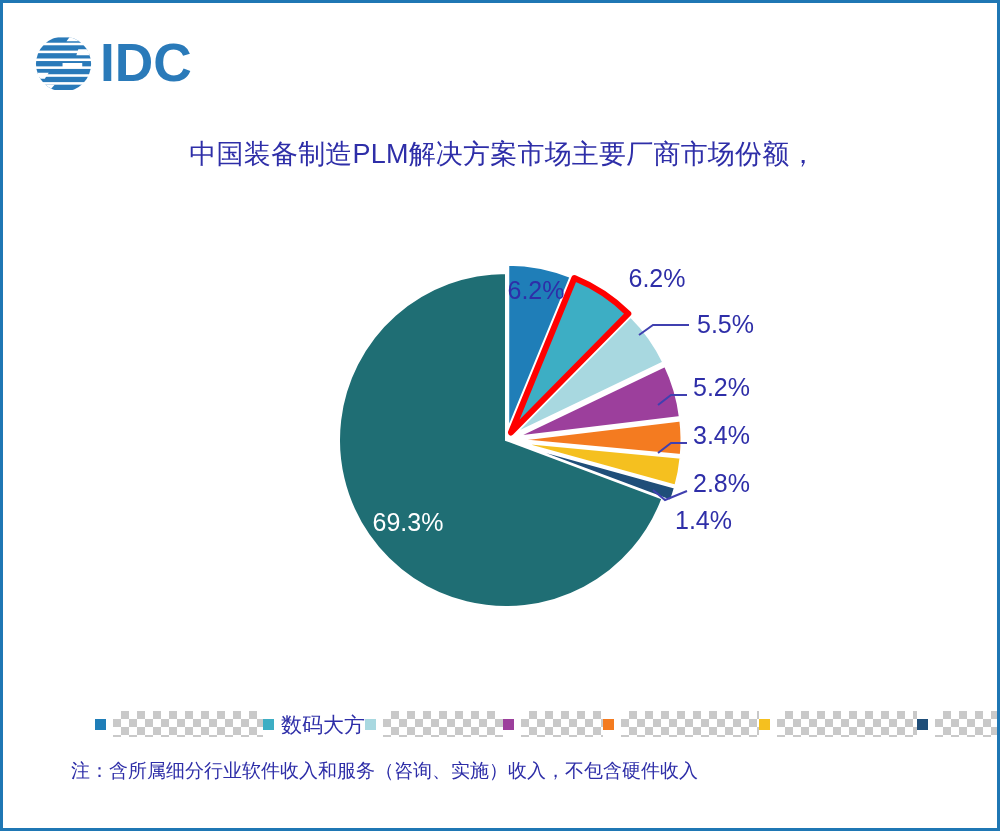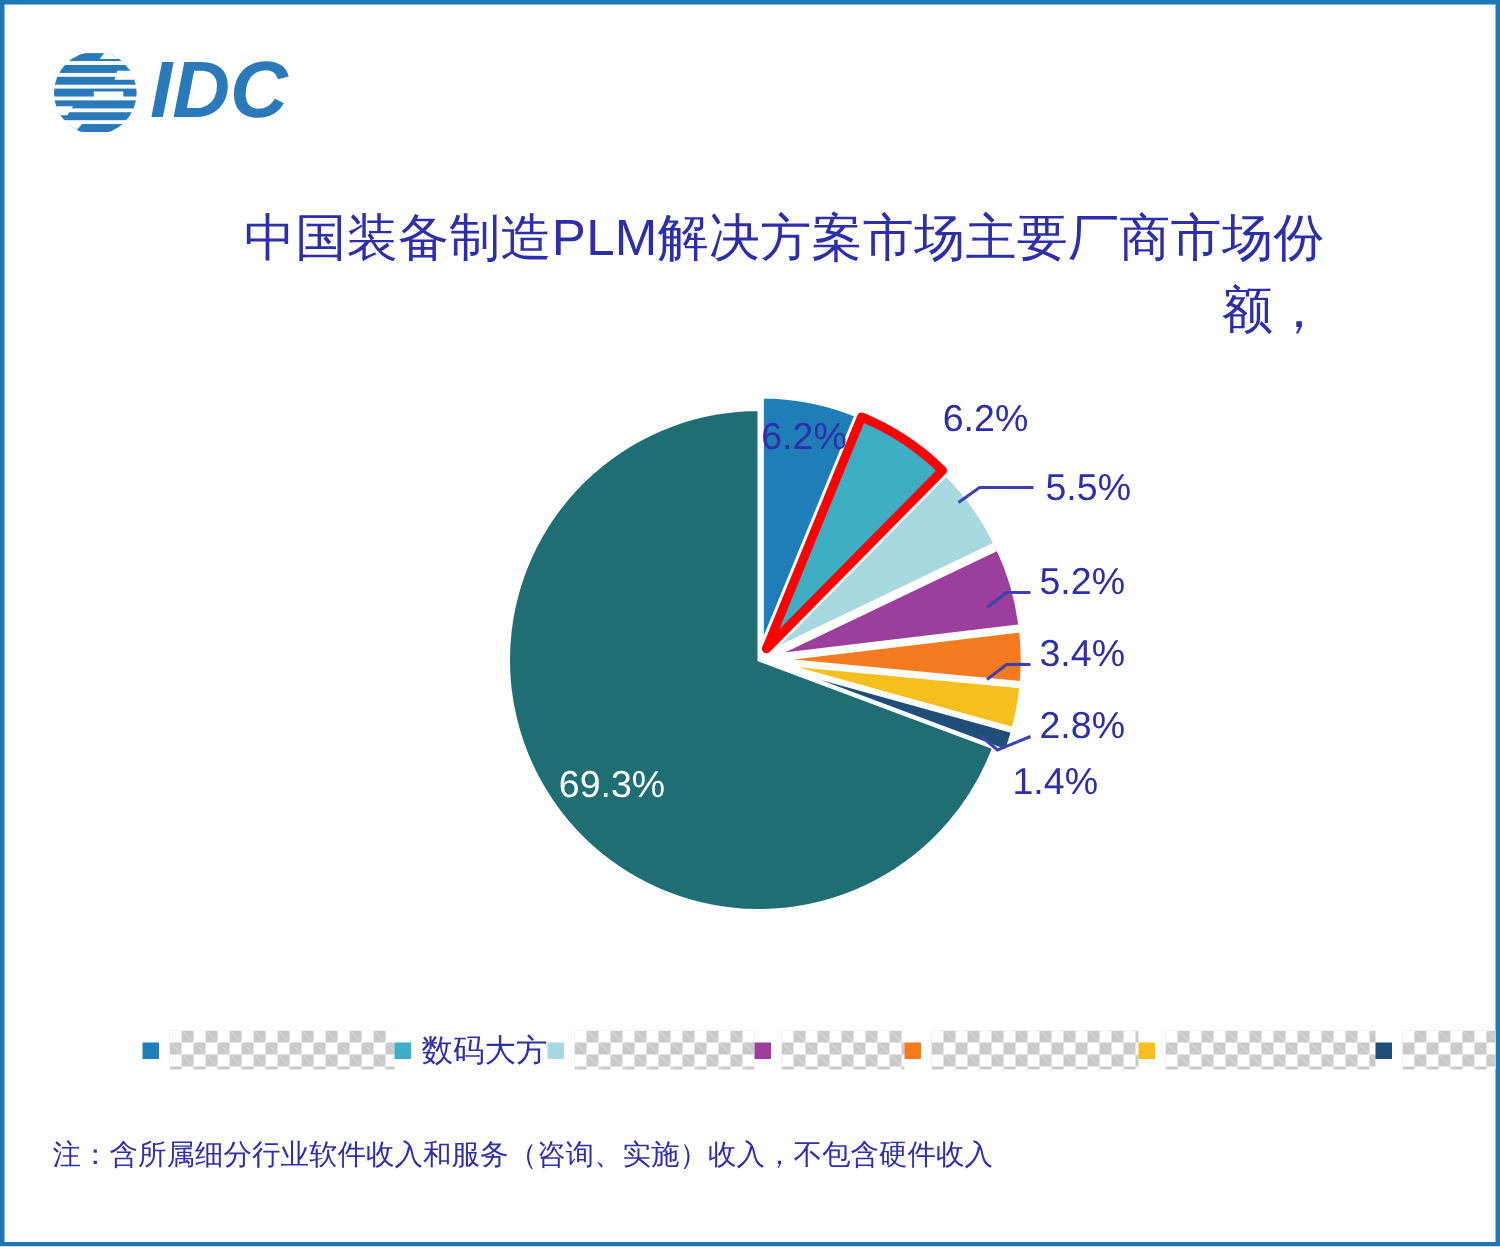--- a/index.html
+++ b/index.html
@@ -21,36 +21,35 @@
   }
 
   
   #logo {
     position: absolute;
     left: 30px;
     top: 26px;
     width: 210px;
     height: 66px;
     display: flex;
-    align-items: center;
+    align-items: flex-end;
     gap: 6px;
-    font-style: italic;
   }
   #logo-mark { width: 62px; height: 62px; display:block; }
   #logo-word { height: 60px; display:block; }
 
   
   #chart-title {
     position: absolute;
     left: 120px;
     top: 132px;
     width: 760px;
-    text-align: right;
+    text-align: center;
     color: #2e2ea8;
-    font-size: 34px;
+    font-size: 27px;
     line-height: 1.42;
     font-weight: 400;
     letter-spacing: 0.2px;
   }
 
   
   #plot {
     position: absolute;
     left: 0;
     top: 230px;
@@ -77,21 +76,21 @@
   .leader {
     stroke: #4040b0;
     stroke-width: 2;
     fill: none;
   }
 
   
   #legend {
     position: absolute;
     left: 92px;
-    top: 680px;
+    top: 704px;
     width: 830px;
     height: 34px;
     display: flex;
     align-items: center;
     justify-content: space-between;
   }
   .legend-item {
     display: flex;
     align-items: center;
     gap: 7px;
@@ -125,21 +124,21 @@
   
   #footer {
     position: absolute;
     left: 32px;
     top: 752px;
     width: 900px;
     color: #2e2ea8;
     font-size: 19px;
     line-height: 1.65;
   }
-  .footer-line { white-space: nowrap; }
+  .footer-line { white-space: nowrap; margin-left: 36px; }
 </style>
 </head>
 <body>
 
 <div id="page">
 
   <div id="logo">
     <svg id="logo-mark" viewBox="0 0 62 62">
       <defs>
         <clipPath id="globeClip">

